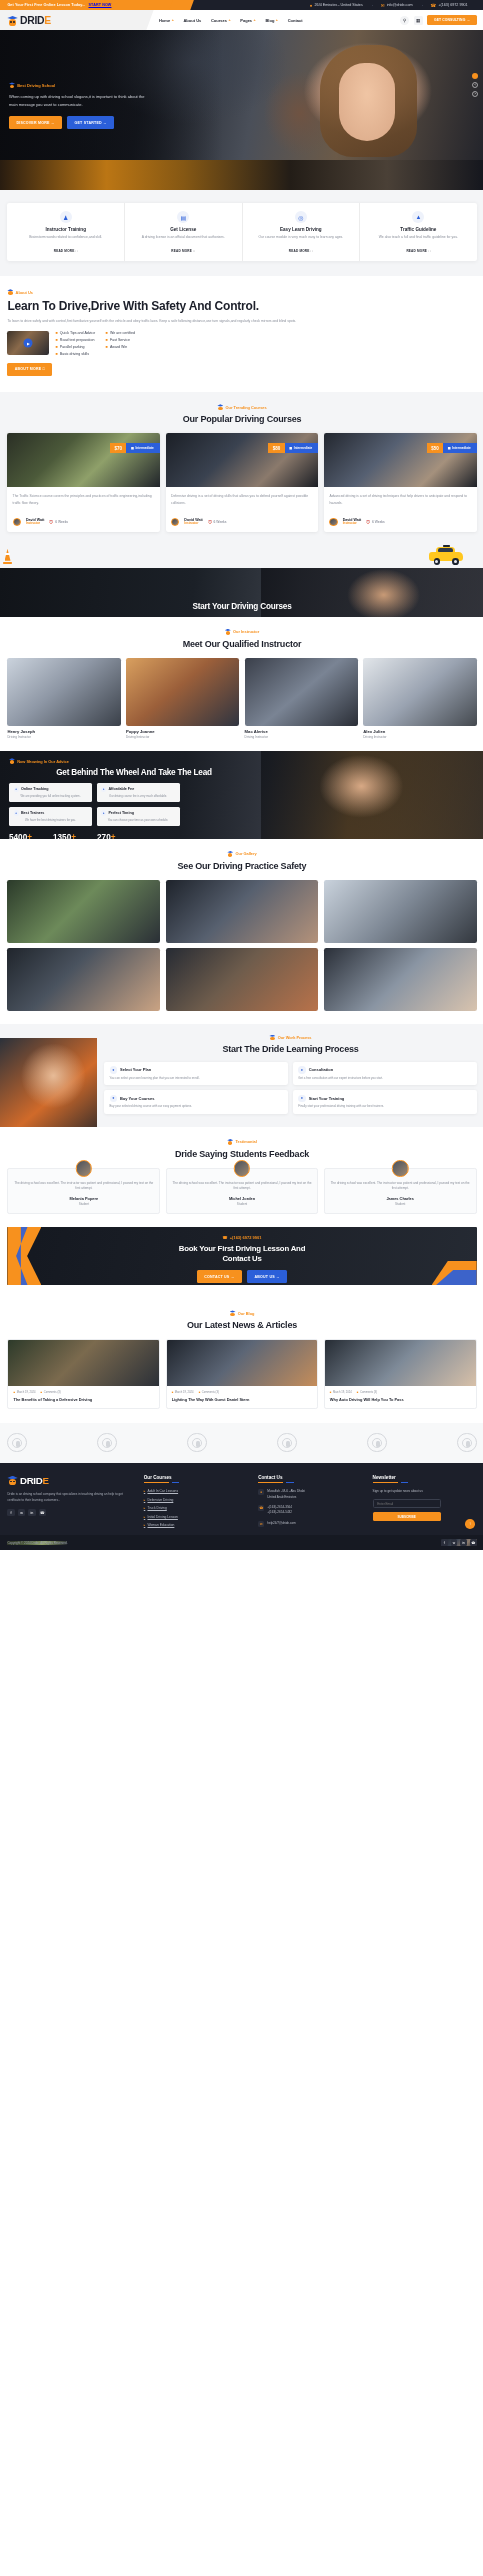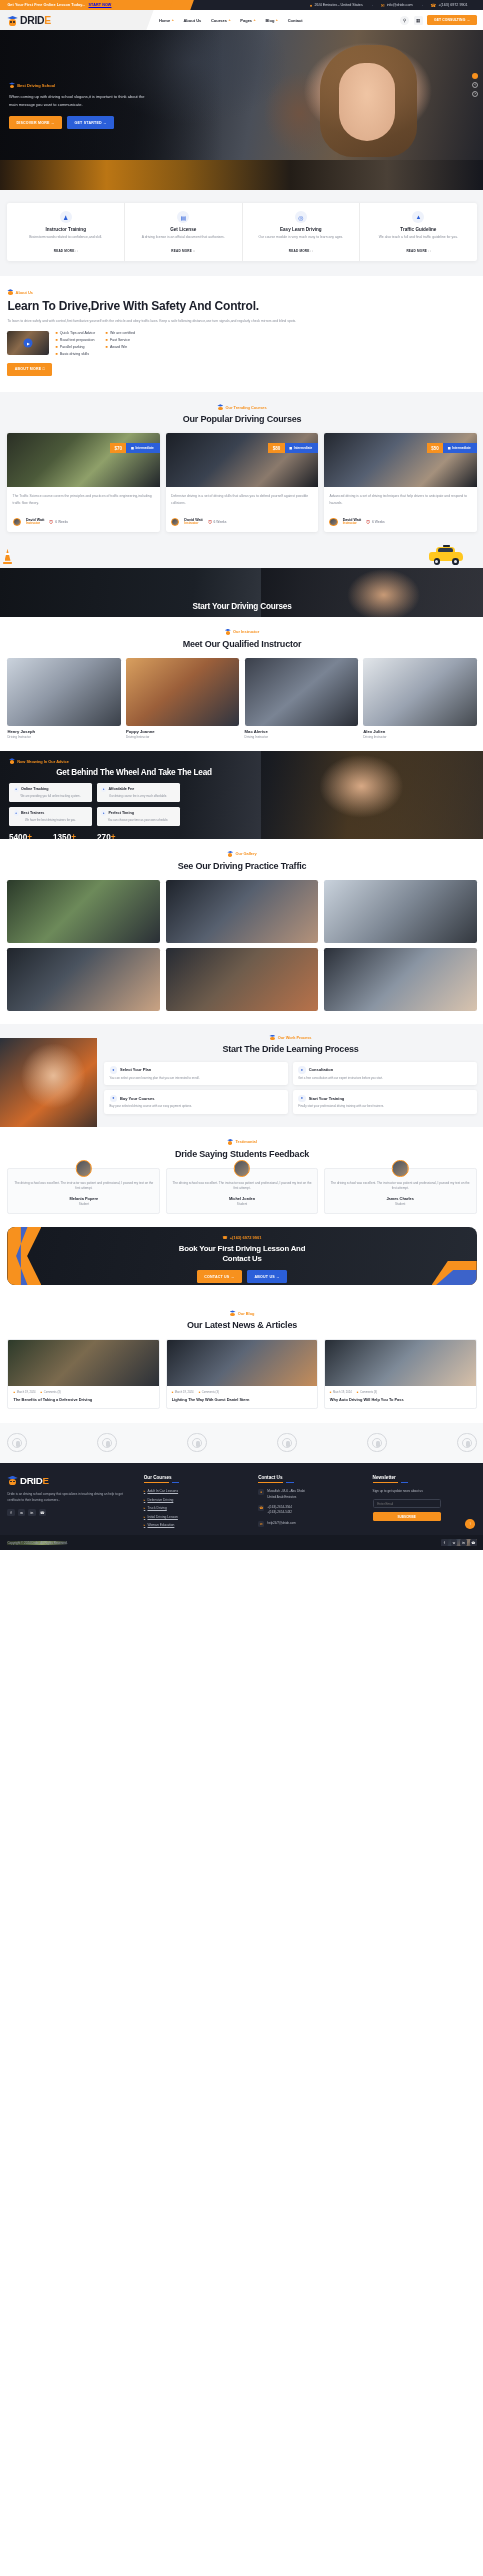--- a/index.html
+++ b/index.html
@@ -256,21 +256,21 @@
   .testi-card { flex:1; background:#fafbfc; border:0.7px solid #eceef1; border-radius:2.2px; padding:12px 6px 6.7px; text-align:center; position:relative;}
   .testi-avatar { position:absolute; left:50%; top:-8.2px; transform:translateX(-50%);
      width:16.4px; height:16.4px; border-radius:50%; border:1.5px solid #f7911e;
      background:linear-gradient(140deg,#4a515c,#a08a72); }
   .testi-card p { font-size:3.1px; line-height:1.8; color:#8a8f9a; margin-bottom:4.5px;}
   .testi-name { font-size:3.9px; font-weight:700; color:#1c1f2a;}
   .testi-role { font-size:3px; color:#8a8f9a; margin-top:0.7px;}
 
   
   .cta-wrap { padding:0 7.4px 13.4px; background:#fff;}
-  .cta { position:relative; height:58px; border-radius:8px; overflow:hidden;
+  .cta { position:relative; height:58px; border-radius:1px; overflow:hidden;
      background:linear-gradient(100deg,#141820,#1d2129 55%,#252a33); }
   .cta .ribbon-l { position:absolute; left:0; top:0; width:34px; height:58px; background:#f7911e;
       clip-path:polygon(0 0,100% 0,58% 50%,100% 100%,0 100%); }
   .cta .ribbon-l2 { position:absolute; left:4.5px; top:0; width:30px; height:58px; background:#2b5fd9;
       clip-path:polygon(30% 0,52% 0,14% 50%,52% 100%,30% 100%); opacity:.9;}
   .cta .ribbon-r { position:absolute; right:0; bottom:0; width:45px; height:24px; background:#f7911e;
       clip-path:polygon(36% 0,100% 0,100% 100%,0 100%); }
   .cta .ribbon-r2 { position:absolute; right:0; bottom:0; width:45px; height:15px; background:#2b5fd9;
       clip-path:polygon(48% 0,100% 0,100% 100%,10% 100%); opacity:.92;}
   .cta-inner { position:relative; z-index:3; text-align:center; padding:8.2px 0 0;}
@@ -739,21 +739,21 @@
 
   <div class="gallery">
     <div class="sec-head">
       <div class="sec-eyebrow">
         <span class="badge-ico">
             <span class="cap"></span>
             <span class="face"></span>
           </span>
         <span>Our Gallery</span>
       </div>
-      <h2>See Our Driving Practice Traffic</h2>
+      <h2>See Our Driving Practice Safety</h2>
     </div>
     <div class="gal-grid">
       <div class="gal g1"></div>
       <div class="gal g2"></div>
       <div class="gal g3"></div>
       <div class="gal g4"></div>
       <div class="gal g5"></div>
       <div class="gal g6"></div>
     </div>
   </div>

